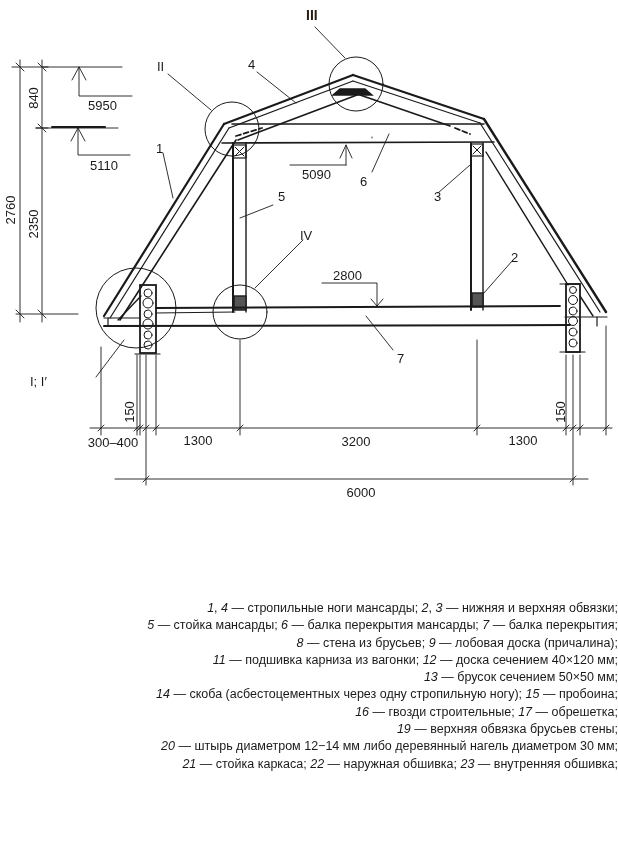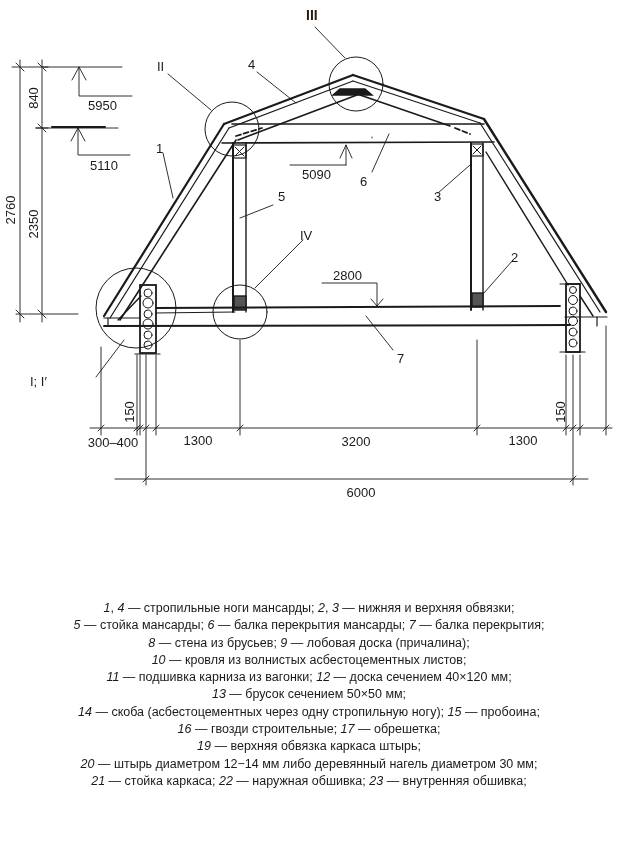--- a/index.html
+++ b/index.html
@@ -1,21 +1,21 @@
 <!DOCTYPE html>
 <html><head>
 <meta charset="utf-8">
 <style>
   html, body { margin: 0; padding: 0; background: #ffffff; }
   body { width: 618px; height: 855px; position: relative; overflow: hidden; font-family: "Liberation Sans", sans-serif; color: #1a1a1a; }
   #drawing { position: absolute; left: 0; top: 0; width: 618px; height: 520px; }
   .lbl { font-family: "Liberation Sans", sans-serif; font-size: 13px; fill: #1a1a1a; }
   .roman { font-family: "Liberation Sans", sans-serif; font-size: 13px; fill: #1a1a1a; }
   .roman-bold { font-family: "Liberation Sans", sans-serif; font-size: 14px; font-weight: bold; fill: #2a1c12; }
-  #legend { position: absolute; left: 0; top: 600px; width: 618px; text-align: center; font-size: 12.5px; line-height: 17.3px; color: #1a1a1a; }
+  #legend { position: absolute; left: 0; top: 600px; width: 618px; text-align: right; font-size: 12.5px; line-height: 17.3px; color: #1a1a1a; }
   #legend .ln { display: block; white-space: nowrap; }
   #legend i { font-style: italic; }
 </style>
 </head>
 <body>
 
 <svg id="drawing" width="618" height="520" viewBox="0 0 618 520" xmlns="http://www.w3.org/2000/svg">
   <g stroke="#1a1a1a" fill="none" stroke-linecap="round">
 
     <g>
@@ -189,21 +189,20 @@
   <text class="lbl" x="198" y="445" text-anchor="middle">1300</text>
   <text class="lbl" x="356" y="446" text-anchor="middle">3200</text>
   <text class="lbl" x="523" y="445" text-anchor="middle">1300</text>
   <text class="lbl" x="361" y="497" text-anchor="middle">6000</text>
 </svg>
 
 <div id="legend">
     <span class="ln"><i>1</i><span>, </span><i>4</i><span> — стропильные ноги мансарды; </span><i>2</i><span>, </span><i>3</i><span> — нижняя и верхняя обвязки;</span></span>
     <span class="ln"><i>5</i><span> — стойка мансарды; </span><i>6</i><span> — балка перекрытия мансарды; </span><i>7</i><span> — балка перекрытия;</span></span>
     <span class="ln"><i>8</i><span> — стена из брусьев; </span><i>9</i><span> — лобовая доска (причалина);</span></span>
-    <span class="ln"><i>10</i><span> — кровля из волнистых асбестоцементных листов;</span></span>
     <span class="ln"><i>11</i><span> — подшивка карниза из вагонки; </span><i>12</i><span> — доска сечением 40×120 мм;</span></span>
     <span class="ln"><i>13</i><span> — брусок сечением 50×50 мм;</span></span>
     <span class="ln"><i>14</i><span> — скоба (асбестоцементных через одну стропильную ногу); </span><i>15</i><span> — пробоина;</span></span>
     <span class="ln"><i>16</i><span> — гвозди строительные; </span><i>17</i><span> — обрешетка;</span></span>
-    <span class="ln"><i>19</i><span> — верхняя обвязка каркаса штырь;</span></span>
+    <span class="ln"><i>19</i><span> — верхняя обвязка брусьев стены;</span></span>
     <span class="ln"><i>20</i><span> — штырь диаметром 12−14 мм либо деревянный нагель диаметром 30 мм;</span></span>
     <span class="ln"><i>21</i><span> — стойка каркаса; </span><i>22</i><span> — наружная обшивка; </span><i>23</i><span> — внутренняя обшивка;</span></span>
   </div>
 
 </body></html>

